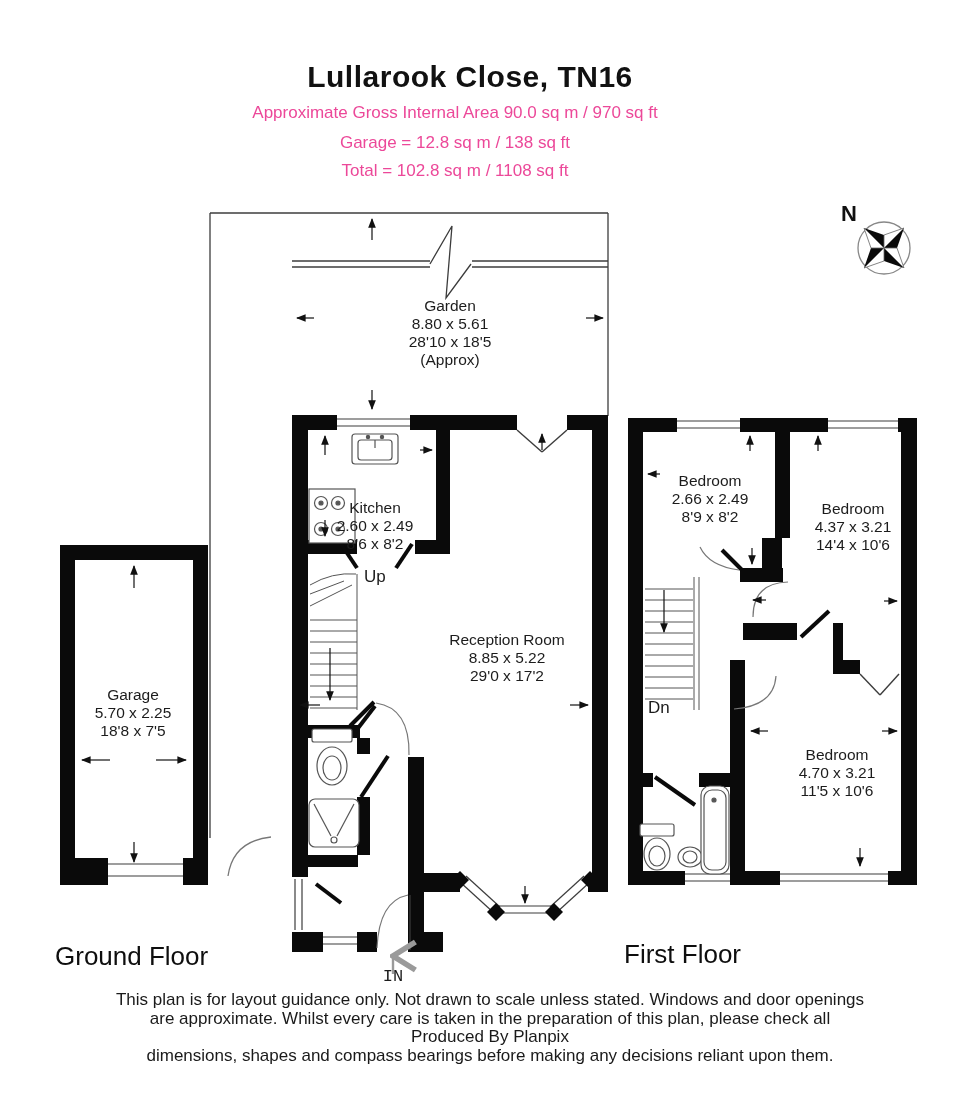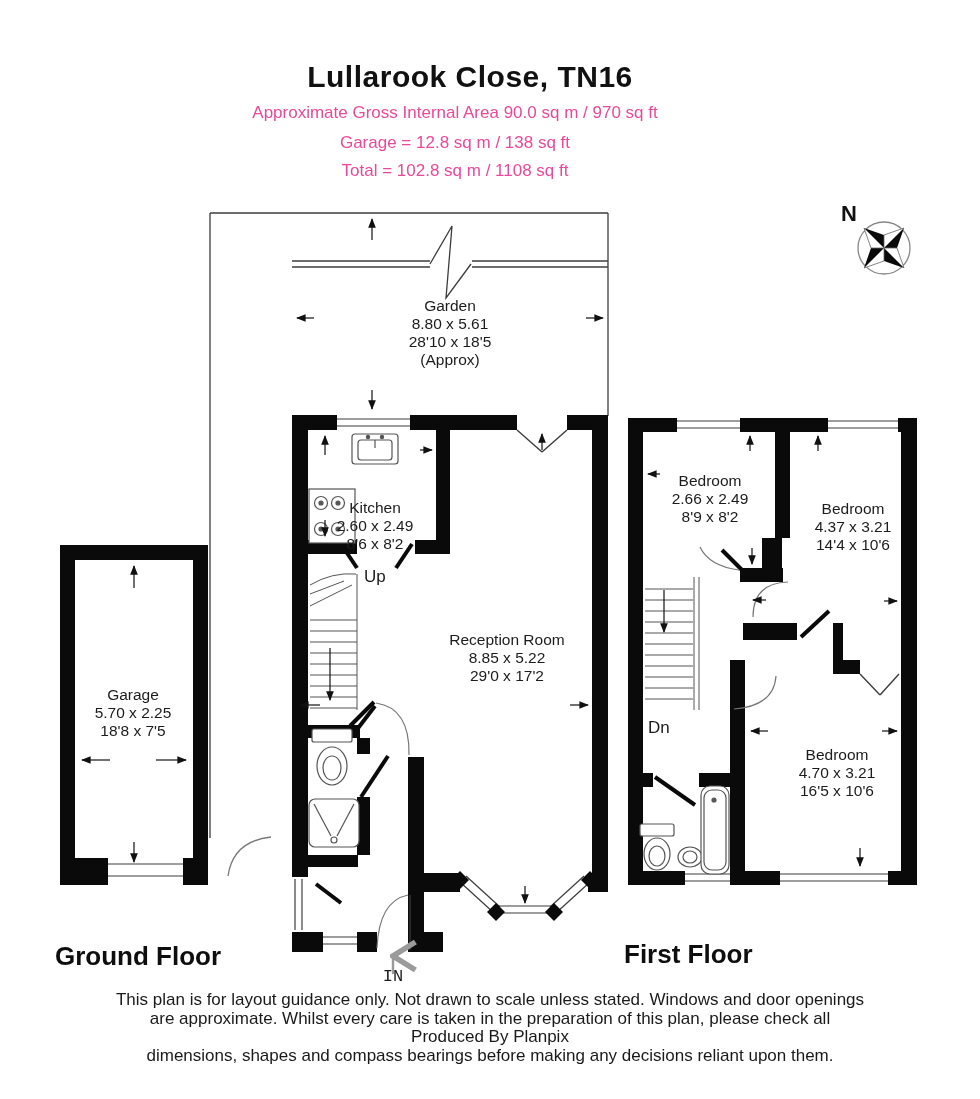--- a/index.html
+++ b/index.html
@@ -5,21 +5,21 @@
   html,body{margin:0;padding:0;background:#ffffff;}
   #page{position:relative;width:980px;height:1099px;background:#ffffff;overflow:hidden;
         font-family:"Liberation Sans","DejaVu Sans",sans-serif;color:#111;}
   .abs{position:absolute;}
   .center{text-align:center;}
   #title{left:0;top:60px;width:910px;font-size:30px;font-weight:700;letter-spacing:0.5px;padding-left:15px;}
   .subtitle{left:0;width:910px;font-size:17px;color:#ec4899;}
   .room-label{font-size:15.5px;line-height:18px;color:#1c1c1c;text-align:center;}
   .room-name{font-size:15.5px;}
   .small-label{font-size:17px;color:#1c1c1c;}
-  .floor-label{font-size:26px;font-weight:700;color:#0e0e0e;}
+  .floor-label{font-size:26px;font-weight:400;color:#0e0e0e;}
   #footer{left:0;top:991px;width:980px;font-size:17px;line-height:18.6px;color:#1a1a1a;text-align:center;}
   #north-label{left:841px;top:201px;font-size:22px;font-weight:700;}
   svg{position:absolute;left:0;top:0;}
 </style>
 </head>
 <body>
 
 <div id="page">
 
   <svg width="980" height="1099" viewBox="0 0 980 1099">
@@ -343,25 +343,25 @@
 
   <div class="abs room-label" style="left:773px;top:500px;width:160px;">
     <div class="room-name">Bedroom</div>
     <div>4.37 x 3.21</div>
     <div>14'4 x 10'6</div>
   </div>
 
   <div class="abs room-label" style="left:757px;top:746px;width:160px;">
     <div class="room-name">Bedroom</div>
     <div>4.70 x 3.21</div>
-    <div>16'5 x 10'6</div>
+    <div>11'5 x 10'6</div>
   </div>
 
   <div class="abs small-label" style="left:364px;top:567px;">Up</div>
-  <div class="abs small-label" style="left:648px;top:718px;">Dn</div>
+  <div class="abs small-label" style="left:648px;top:698px;">Dn</div>
   <div class="abs small-label center" style="left:372px;top:967px;width:42px;font-family:Liberation Mono, monospace;">IN</div>
 
   <div class="abs floor-label" style="left:55px;top:941px;">Ground Floor</div>
   <div class="abs floor-label" style="left:624px;top:939px;">First Floor</div>
 
   <div class="abs" id="footer">
     <div>This plan is for layout guidance only. Not drawn to scale unless stated. Windows and door openings</div>
     <div>are approximate. Whilst every care is taken in the preparation of this plan, please check all</div>
     <div>Produced By Planpix</div>
     <div>dimensions, shapes and compass bearings before making any decisions reliant upon them.</div>

